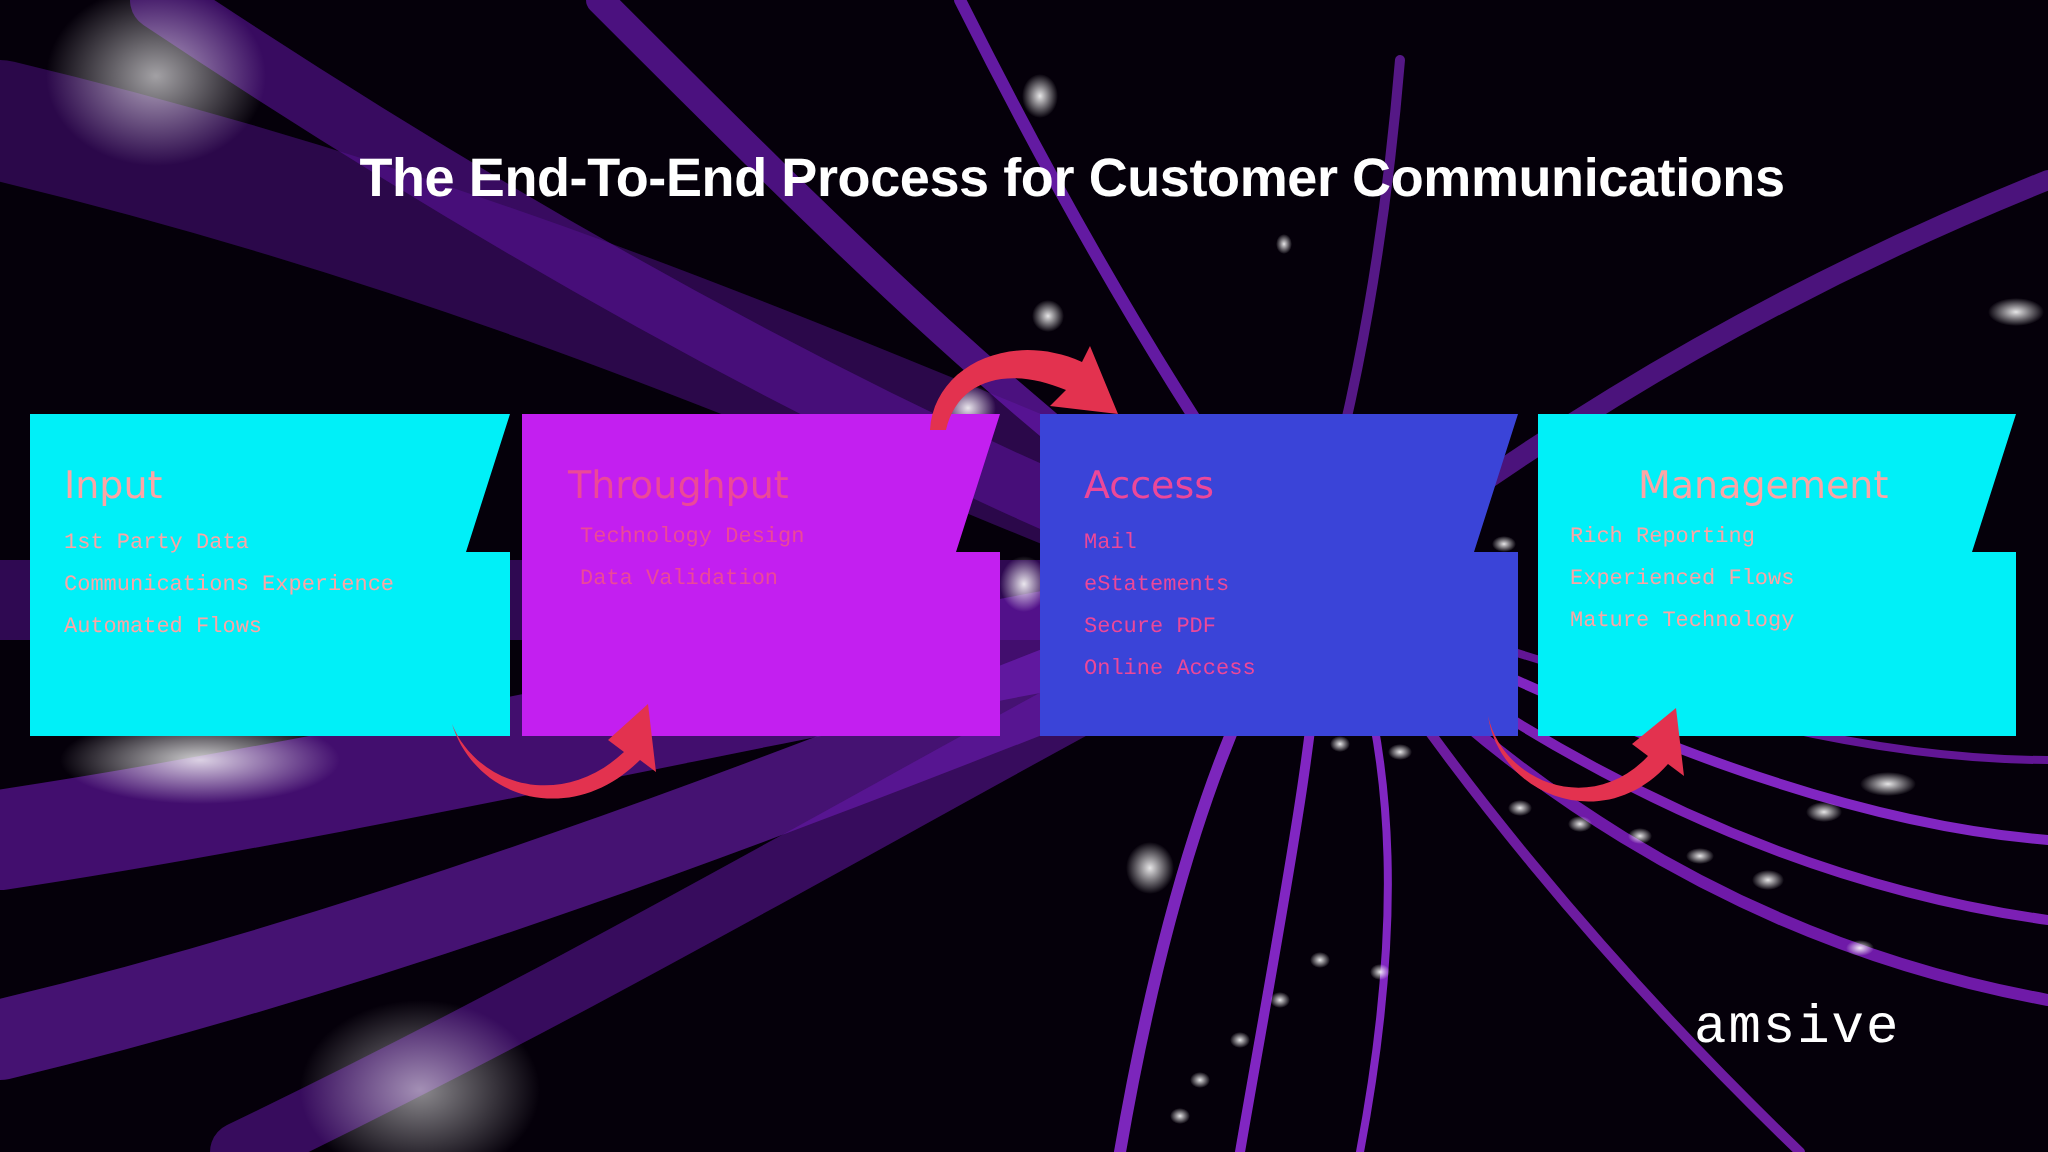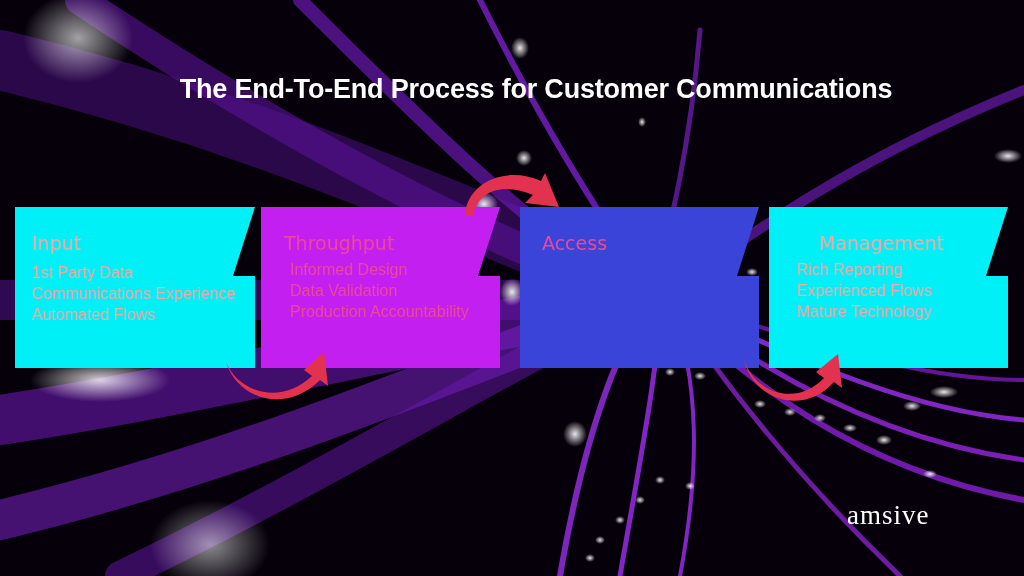--- a/index.html
+++ b/index.html
@@ -5,24 +5,24 @@
   html, body { margin:0; padding:0; }
   body { width:1024px; height:576px; overflow:hidden; position:relative;
     background:#05000a; font-family:"DejaVu Sans", sans-serif; }
   .bg { position:absolute; inset:0; }
   .title { position:absolute; left:0; width:1024px; top:74px; text-align:center;
     color:#ffffff; font-family:"Liberation Sans", sans-serif; font-weight:bold;
     font-size:27px; letter-spacing:-0.2px;padding-left:24px; }
   .box { position:absolute; top:207px; height:161px; }
   .box svg.shape { position:absolute; left:0; top:0; }
   .box .heading { position:absolute; font-size:19px; font-family:"DejaVu Sans", sans-serif; font-weight:normal; white-space:nowrap; }
-  .box ul { position:absolute; list-style:none; margin:0; padding:0; font-family:Liberation Sans, sans-serif; font-size:16px; line-height:21px; white-space:nowrap; }
+  .box ul { position:absolute; list-style:none; margin:0; padding:0; font-family:Liberation Mono, monospace; font-size:11px; line-height:21px; white-space:nowrap; }
   .dark { color:#fca5a5; }
   .light { color:#ec4899; }
-  .logo { position:absolute; left:847px; top:500px; color:#fff; font-family:Liberation Serif, serif;
+  .logo { position:absolute; left:847px; top:500px; color:#fff; font-family:Liberation Mono, monospace;
     font-size:27px; letter-spacing:1px; font-weight:normal; }
   .arrow { position:absolute; }
 </style>
 </head>
 <body style="background: rgb(5, 0, 10);">
 
 <svg class="bg" width="1024" height="576" viewBox="0 0 1024 576">
   <defs>
     <radialGradient id="glow" cx="50%" cy="50%" r="50%">
       <stop offset="0%" stop-color="#ffffff" stop-opacity="0.9"></stop>
@@ -98,39 +98,44 @@
     <li>Automated Flows</li>
   </ul>
 </div>
 
 <div class="box" style="left:261px; width:239px;">
   <svg class="shape" width="239" height="161">
     <polygon class="fill1" points="0,0 239,0 217,69 239,69 239,161 0,161" fill="#c31ff0"></polygon>
   </svg>
   <div class="heading light" style="left:23px; top:25px;">Throughput</div>
   <ul class="light" style="left:29px; top:52px;">
-    <li>Informed Design</li>
+    <li>Technology Design</li>
     <li>Data Validation</li>
-    <li>Production Accountability</li>
   </ul>
 </div>
 
 <div class="box" style="left:520px; width:239px;">
   <svg class="shape" width="239" height="161">
     <polygon class="fill2" points="0,0 239,0 217,69 239,69 239,161 0,161" fill="#3a44d8"></polygon>
   </svg>
   <div class="heading light" style="left:22px; top:25px;">Access</div>
+  <ul class="light" style="left:22px; top:55px;">
+    <li>Mail</li>
+    <li>eStatements</li>
+    <li>Secure PDF</li>
+    <li>Online Access</li>
+  </ul>
 </div>
 
 <div class="box" style="left:769px; width:239px;">
   <svg class="shape" width="239" height="161">
     <polygon class="fill3" points="0,0 239,0 217,69 239,69 239,161 0,161" fill="#00f0f8"></polygon>
   </svg>
   <div class="heading dark" style="left:16px; top:25px;margin-left:34px;">Management</div>
-  <ul class="dark" style="left:28px; top:52px;">
+  <ul class="dark" style="left:16px; top:52px;">
     <li>Rich Reporting</li>
     <li>Experienced Flows</li>
     <li>Mature Technology</li>
   </ul>
 </div>
 
 <svg class="arrow" style="left:220px; top:340px;" width="120" height="70" viewBox="0 0 120 70">
   <path class="arrowfill" d="M6 22 C 18 52, 60 66, 92 36 L 84 30 L 104 12 L 108 46 L 100 40 C 66 74, 18 60, 6 22 Z" fill="#e3324f"></path>
 </svg>
 

